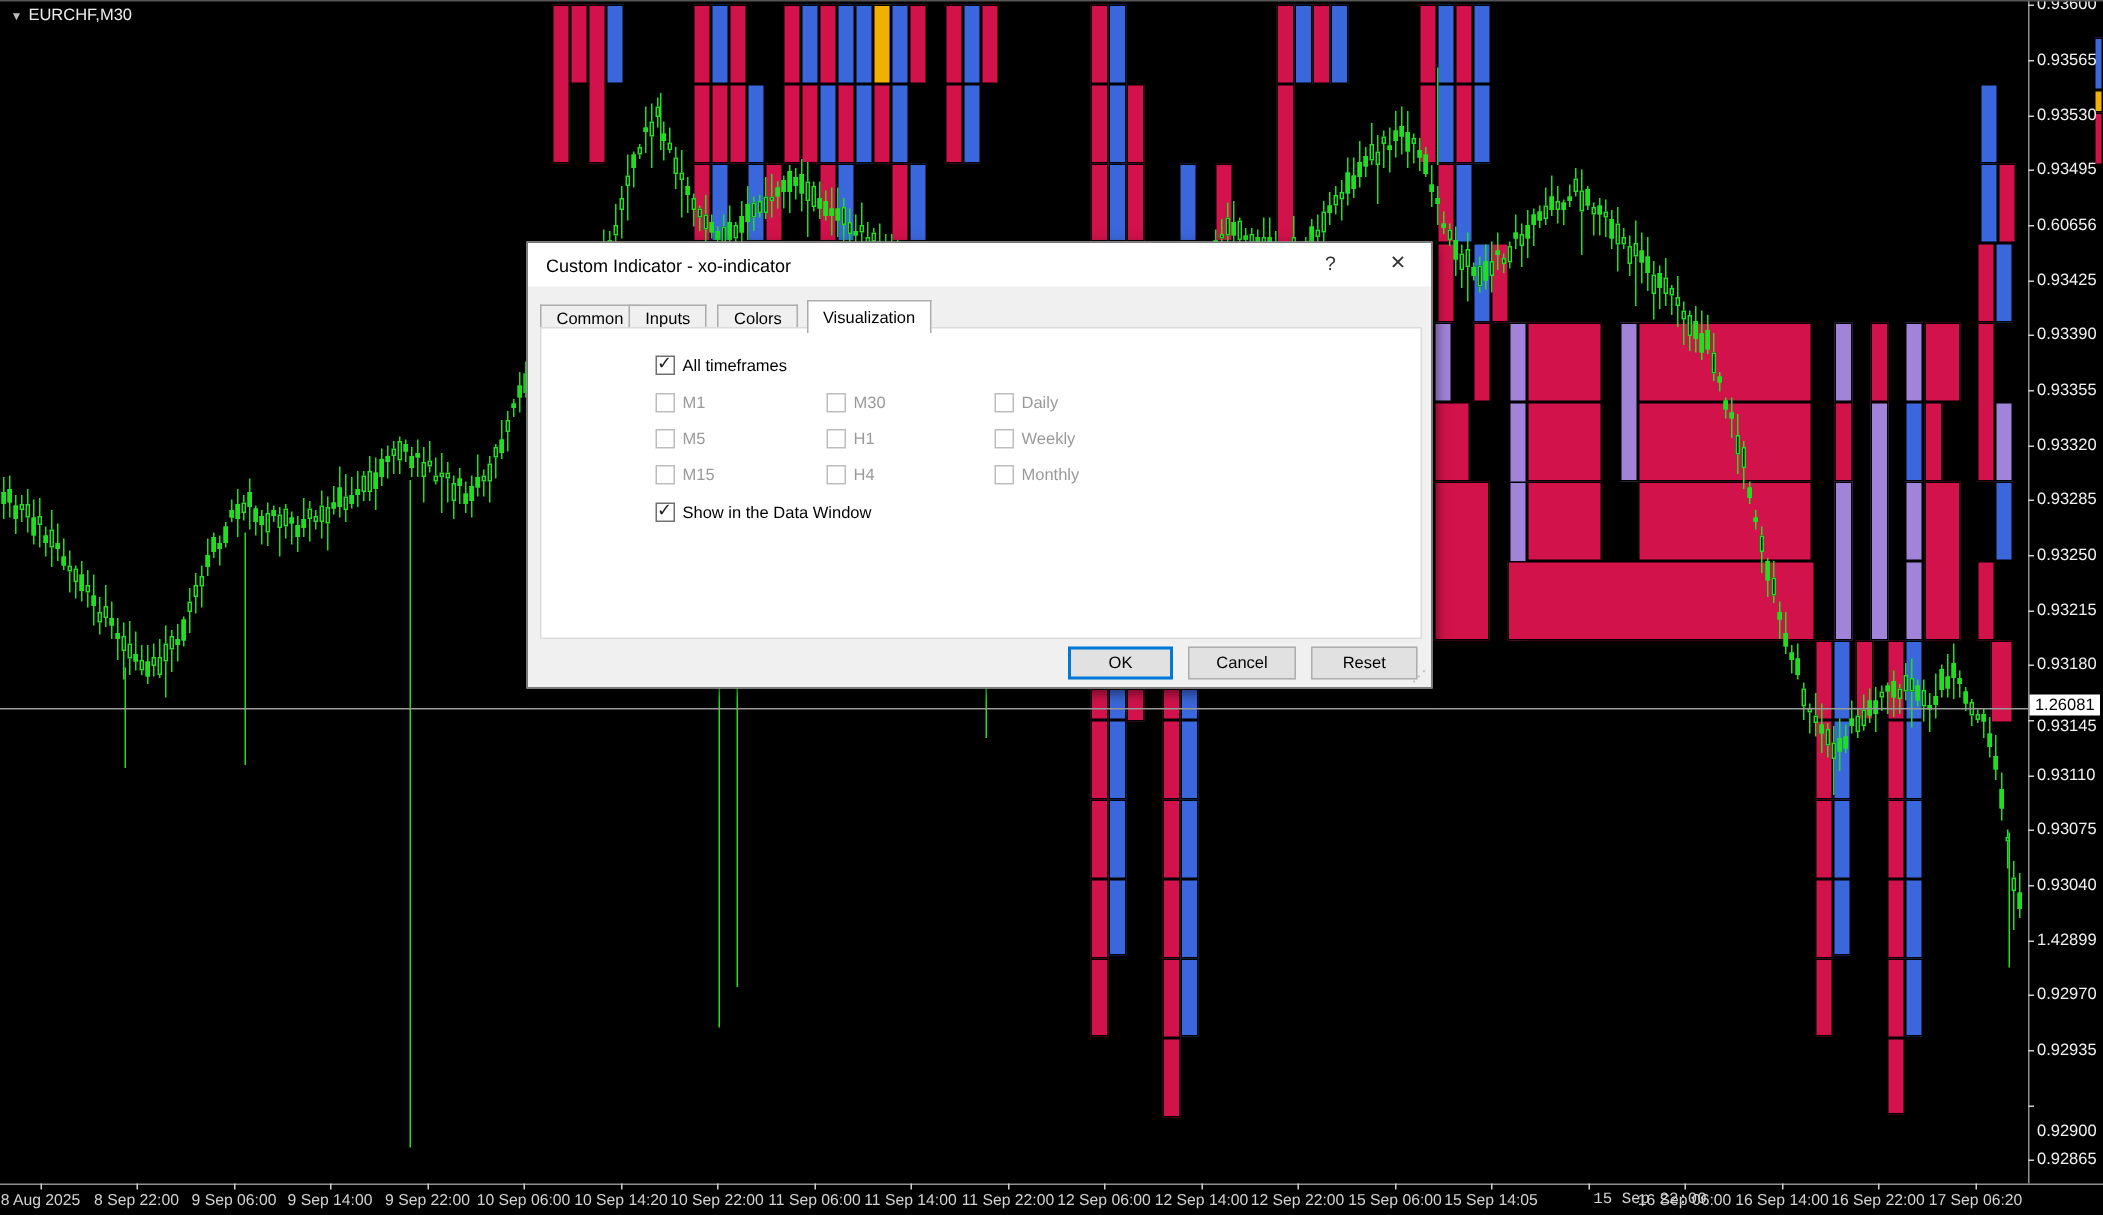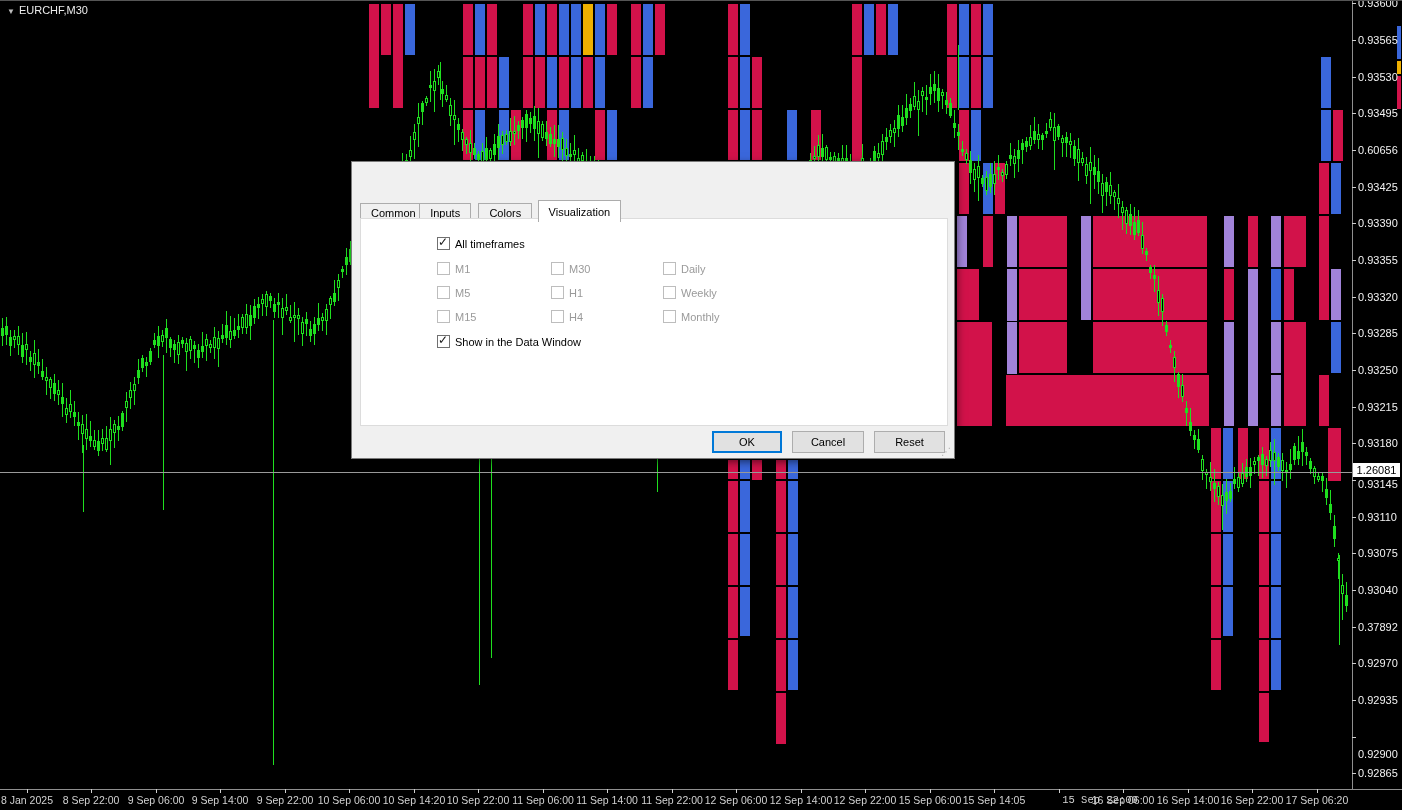--- a/index.html
+++ b/index.html
@@ -928,36 +928,36 @@
       <div class="pl" style="top: 443px;">0.93180</div>
       <div class="ptick" style="top: 480px;"></div>
       <div class="pl" style="top: 484px;">0.93145</div>
       <div class="ptick" style="top: 517px;"></div>
       <div class="pl" style="top: 517px;">0.93110</div>
       <div class="ptick" style="top: 553px;"></div>
       <div class="pl" style="top: 553px;">0.93075</div>
       <div class="ptick" style="top: 590px;"></div>
       <div class="pl" style="top: 590px;">0.93040</div>
       <div class="ptick" style="top: 627px;"></div>
-      <div class="pl" style="top: 627px;">0.37892</div>
+      <div class="pl" style="top: 627px;">1.42899</div>
       <div class="ptick" style="top: 663px;"></div>
       <div class="pl" style="top: 663px;">0.92970</div>
       <div class="ptick" style="top: 700px;"></div>
       <div class="pl" style="top: 700px;">0.92935</div>
       <div class="ptick" style="top: 737px;"></div>
       <div class="pl" style="top: 754px;">0.92900</div>
       <div class="ptick" style="top: 773px;"></div>
       <div class="pl" style="top: 773px;">0.92865</div>
     </div>
   <div id="cur-price">1.26081</div>
 
   <div id="haxis">
     <div id="haxis-line"></div>
   <div class="ttick" style="left: 27px;"></div>
-      <div class="tl" style="left: 27px;">8 Jan 2025</div>
+      <div class="tl" style="left: 27px;">8 Aug 2025</div>
       <div class="ttick" style="left: 91px;"></div>
       <div class="tl" style="left: 91px;">8 Sep 22:00</div>
       <div class="ttick" style="left: 156px;"></div>
       <div class="tl" style="left: 156px;">9 Sep 06:00</div>
       <div class="ttick" style="left: 220px;"></div>
       <div class="tl" style="left: 220px;">9 Sep 14:00</div>
       <div class="ttick" style="left: 285px;"></div>
       <div class="tl" style="left: 285px;">9 Sep 22:00</div>
       <div class="ttick" style="left: 349px;"></div>
       <div class="tl" style="left: 349px;">10 Sep 06:00</div>
@@ -987,20 +987,25 @@
       <div class="tl" style="left: 1123px;">16 Sep 06:00</div>
       <div class="ttick" style="left: 1188px;"></div>
       <div class="tl" style="left: 1188px;">16 Sep 14:00</div>
       <div class="ttick" style="left: 1252px;"></div>
       <div class="tl" style="left: 1252px;">16 Sep 22:00</div>
       <div class="ttick" style="left: 1317px;"></div>
       <div class="tl" style="left: 1317px;">17 Sep 06:20</div>
     </div>
 
   <div id="dlg">
+    <div id="dlg-title">
+      <span class="txt">Custom Indicator - xo-indicator</span>
+      <span id="dlg-help">?</span>
+      <span id="dlg-close">✕</span>
+    </div>
     <div id="tabs">
         <div class="tab" style="left: 0px;">Common</div>
         <div class="tab" style="left: 59.2px;">Inputs</div>
         <div class="tab" style="left: 118.4px;">Colors</div>
         <div class="tab active" style="left: 177.6px;">Visualization</div>
       </div>
     <div id="panel"></div>
     <div id="opts">
         <div class="opt" style="left: 85px; top: 75px;">
           <div class="cb">

